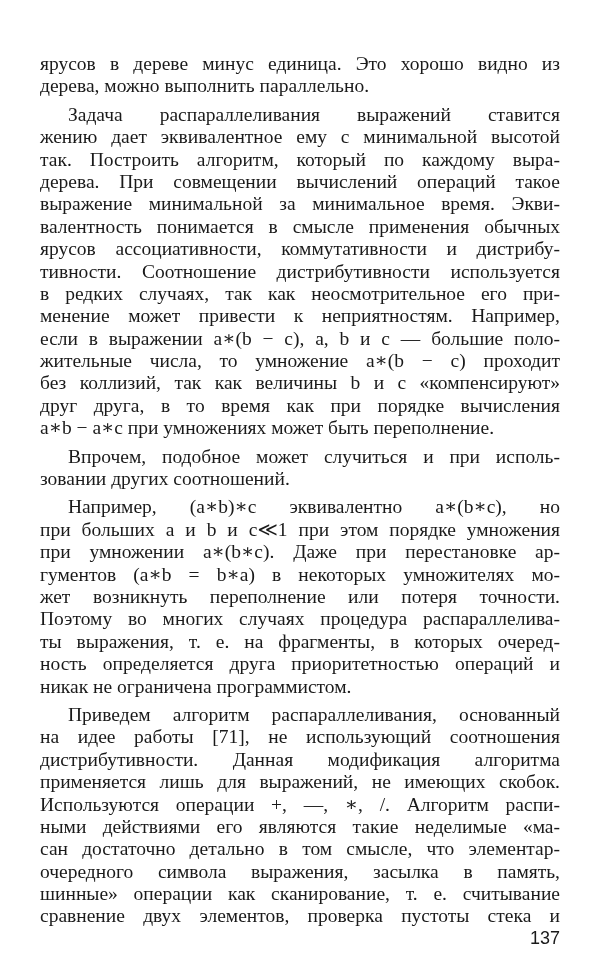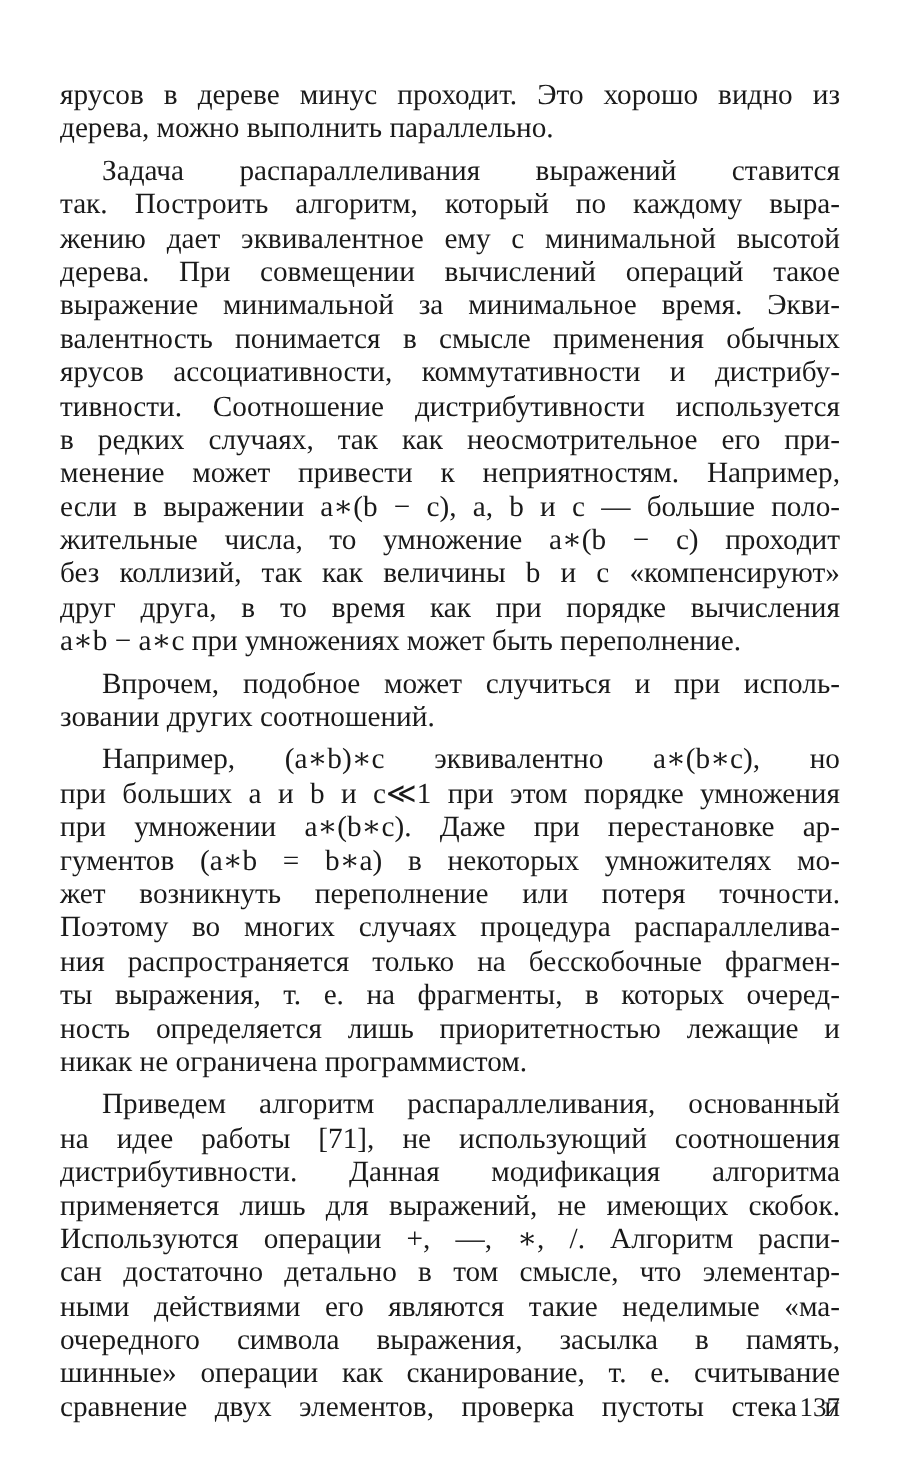--- a/index.html
+++ b/index.html
@@ -12,38 +12,38 @@
     .line {
       display: block; height: 22.4px; line-height: 22.4px;
       white-space: nowrap; text-align: justify; text-align-last: justify;
       overflow: visible;
     }
     .line.last { text-align-last: left; }
     .line.indent { padding-left: 28px; }
     .gap { height: 6px; }
     .page-number {
       position: absolute; left: 520px; top: 928px; width: 40px; text-align: right;
-      font-family: Liberation Serif, serif; font-size: 18px; color: #1a1a1a;
+      font-family: Liberation Sans, sans-serif; font-size: 18px; color: #1a1a1a;
     }
   </style>
 </head>
 <body>
 
 <div class="page">
 
   <div>
-    <span class="line">ярусов в дереве минус проходит. Это хорошо видно из</span>
+    <span class="line">ярусов в дереве минус единица. Это хорошо видно из</span>
     <span class="line last">дерева, можно выполнить параллельно.</span>
   </div>
   <div class="gap"></div>
 
   <div>
     <span class="line indent">Задача распараллеливания выражений ставится</span>
+    <span class="line">жению дает эквивалентное ему с минимальной высотой</span>
     <span class="line">так. Построить алгоритм, который по каждому выра-</span>
-    <span class="line">жению дает эквивалентное ему с минимальной высотой</span>
     <span class="line">дерева. При совмещении вычислений операций такое</span>
     <span class="line">выражение минимальной за минимальное время. Экви-</span>
     <span class="line">валентность понимается в смысле применения обычных</span>
     <span class="line">ярусов ассоциативности, коммутативности и дистрибу-</span>
     <span class="line">тивности. Соотношение дистрибутивности используется</span>
     <span class="line">в редких случаях, так как неосмотрительное его при-</span>
     <span class="line">менение может привести к неприятностям. Например,</span>
     <span class="line">если в выражении a∗(b − c), a, b и c — большие поло-</span>
     <span class="line">жительные числа, то умножение a∗(b − c) проходит</span>
     <span class="line">без коллизий, так как величины b и c «компенсируют»</span>
@@ -58,35 +58,34 @@
   </div>
   <div class="gap"></div>
 
   <div>
     <span class="line indent">Например, (a∗b)∗c эквивалентно a∗(b∗c), но</span>
     <span class="line">при больших a и b и c≪1 при этом порядке умножения</span>
     <span class="line">при умножении a∗(b∗c). Даже при перестановке ар-</span>
     <span class="line">гументов (a∗b = b∗a) в некоторых умножителях мо-</span>
     <span class="line">жет возникнуть переполнение или потеря точности.</span>
     <span class="line">Поэтому во многих случаях процедура распараллелива-</span>
-    <span class="line">ния распространяется только на бесскобочные фрагмен-</span>
     <span class="line">ты выражения, т. е. на фрагменты, в которых очеред-</span>
-    <span class="line">ность определяется лишь приоритетностью лежащие и</span>
+    <span class="line">ность определяется друга приоритетностью операций и</span>
     <span class="line last">никак не ограничена программистом.</span>
   </div>
   <div class="gap"></div>
 
   <div>
     <span class="line indent">Приведем алгоритм распараллеливания, основанный</span>
     <span class="line">на идее работы [71], не использующий соотношения</span>
     <span class="line">дистрибутивности. Данная модификация алгоритма</span>
     <span class="line">применяется лишь для выражений, не имеющих скобок.</span>
     <span class="line">Используются операции +, —, ∗, /. Алгоритм распи-</span>
+    <span class="line">ными действиями его являются такие неделимые «ма-</span>
     <span class="line">сан достаточно детально в том смысле, что элементар-</span>
-    <span class="line">ными действиями его являются такие неделимые «ма-</span>
     <span class="line">очередного символа выражения, засылка в память,</span>
     <span class="line">шинные» операции как сканирование, т. е. считывание</span>
     <span class="line">сравнение двух элементов, проверка пустоты стека и</span>
 
   </div>
 </div>
 
 <div class="page-number">137</div>
 
 </body></html>

